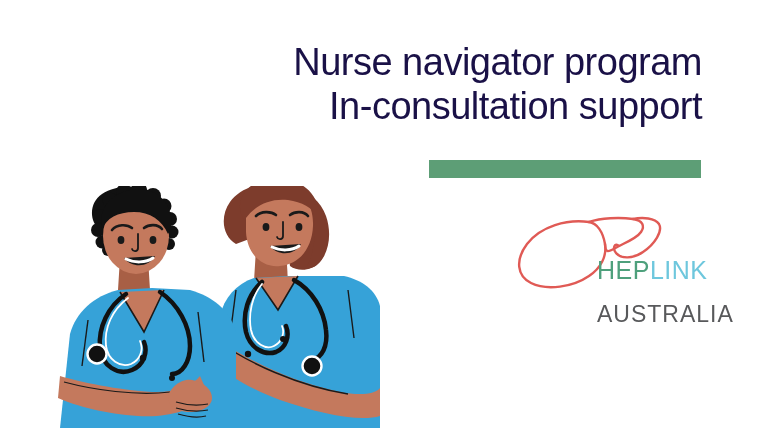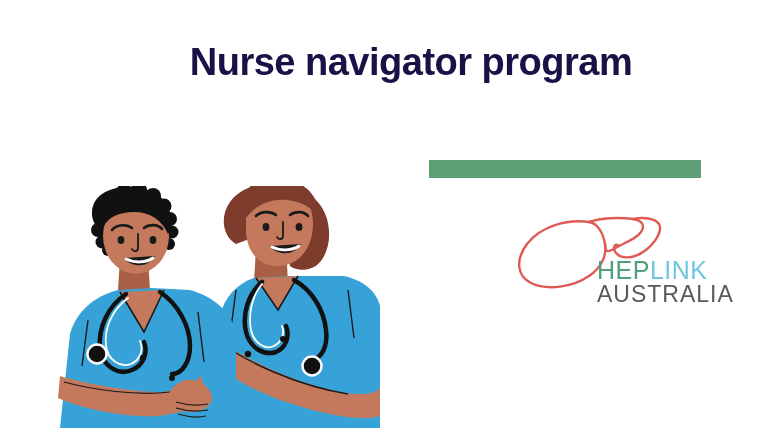--- a/index.html
+++ b/index.html
@@ -18,23 +18,23 @@
     background: #ffffff;
     overflow: hidden;
   }
 
   
   .heading {
     position: absolute;
     left: 120px;
     top: 40px;
     width: 582px;
-    text-align: center;
+    text-align: right;
     color: #1a1147;
-    font-weight: bold;
+    font-weight: normal;
     font-size: 38px;
     line-height: 44px;
     letter-spacing: -0.5px;
   }
   .heading .line {
     display: block;
     white-space: nowrap;
   }
 
   
@@ -67,41 +67,42 @@
     letter-spacing: 0.5px;
     white-space: nowrap;
   }
   .logo-hep   { color: #4ea07c; }
   .logo-link  { color: #6ec7dd; }
   .logo-aus   {
     display: block;
     color: #58595b;
     font-size: 23px;
     letter-spacing: 1px;
-    margin-top: 0;
+    margin-top: 20px;
     white-space: nowrap;
   }
 
   
   .illustration {
     position: absolute;
     left: 40px;
     top: 186px;
     width: 340px;
     height: 242px;
   }
   .illustration svg { display: block; }
 </style>
 </head>
 <body>
 
 <div id="slide">
 
   <div class="heading">
     <span class="line">Nurse navigator program</span>
+    <span class="line">In-consultation support</span>
   </div>
 
   <div class="green-bar"></div>
 
   <div class="logo">
     <svg width="200" height="100" viewBox="0 0 200 100">
       <g fill="none" stroke="#e05a55" stroke-width="2.4" stroke-linecap="round" stroke-linejoin="round">
         <path d="M74,12
                  C52,9 26,16 12,34
                  C0,50 2,66 16,73

